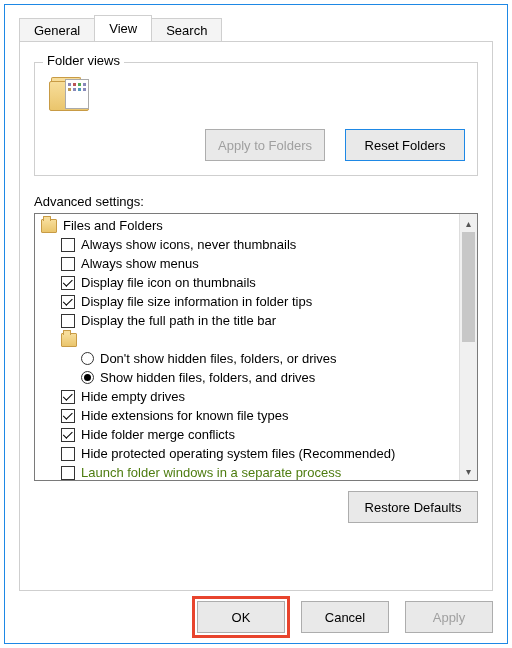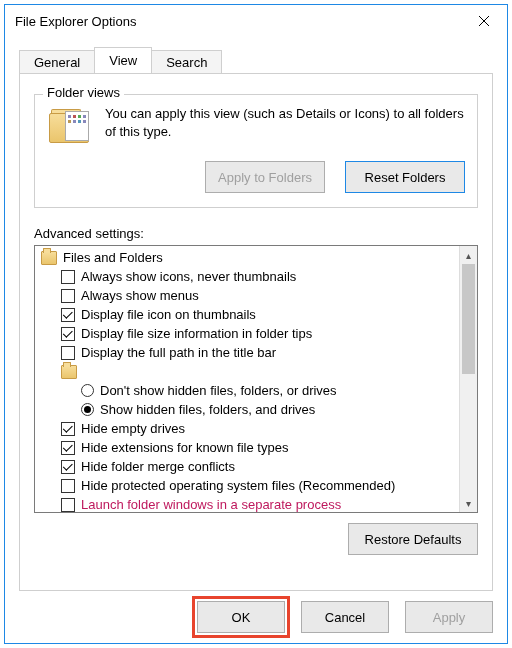--- a/index.html
+++ b/index.html
@@ -232,21 +232,21 @@
     border: 1px solid #333;
     border-radius: 50%;
     margin-right: 6px;
     display: inline-flex; align-items:center; justify-content:center;
     flex: 0 0 13px;
     background: #fff;
   }
   .radio.selected::after{
     content:""; width:7px; height:7px; background:#000; border-radius:50%;
   }
-  .cut { color: #be185d; }
+  .cut { color: #4d7c0f; }
   
   .vscroll {
     width: 18px;
     background: #f0f0f0;
     display: flex; flex-direction: column;
     border-left: 1px solid #ddd;
   }
   .vscroll .arrow {
     height: 18px; display:flex; align-items:center; justify-content:center;
     color:#555; font-size:10px;
@@ -268,28 +268,20 @@
   .ok-highlight {
     outline: 3px solid #e8442d;
     outline-offset: 2px;
   }
 </style>
 </head>
 <body>
 
 <div class="window">
 
-  <div class="titlebar">
-    <span class="title">File Explorer Options</span>
-    <div class="close">
-      <svg width="12" height="12" viewBox="0 0 12 12">
-          <path d="M1 1 L11 11 M11 1 L1 11" stroke="#000" stroke-width="1"></path>
-        </svg>
-    </div>
-  </div>
 
   <div class="client">
 
     <div class="tabs">
       <div class="tab">General</div>
       <div class="tab active">View</div>
       <div class="tab">Search</div>
     </div>
 
     <div class="tab-panel">
@@ -305,21 +297,20 @@
                 <i></i>
                 <i></i>
                 <i></i>
                 <i></i>
                 <i></i>
                 <i></i>
                 <i></i>
                 <i></i>
               </div>
           </div>
-          <div class="folder-text">You can apply this view (such as Details or Icons) to all folders of this type.</div>
         </div>
         <div class="folder-btns">
           <div class="btn disabled">Apply to Folders</div>
           <div class="btn blue-outline">Reset Folders</div>
         </div>
       </div>
 
       <div class="adv-label">Advanced settings:</div>
 
       <div class="adv-list-wrap">

